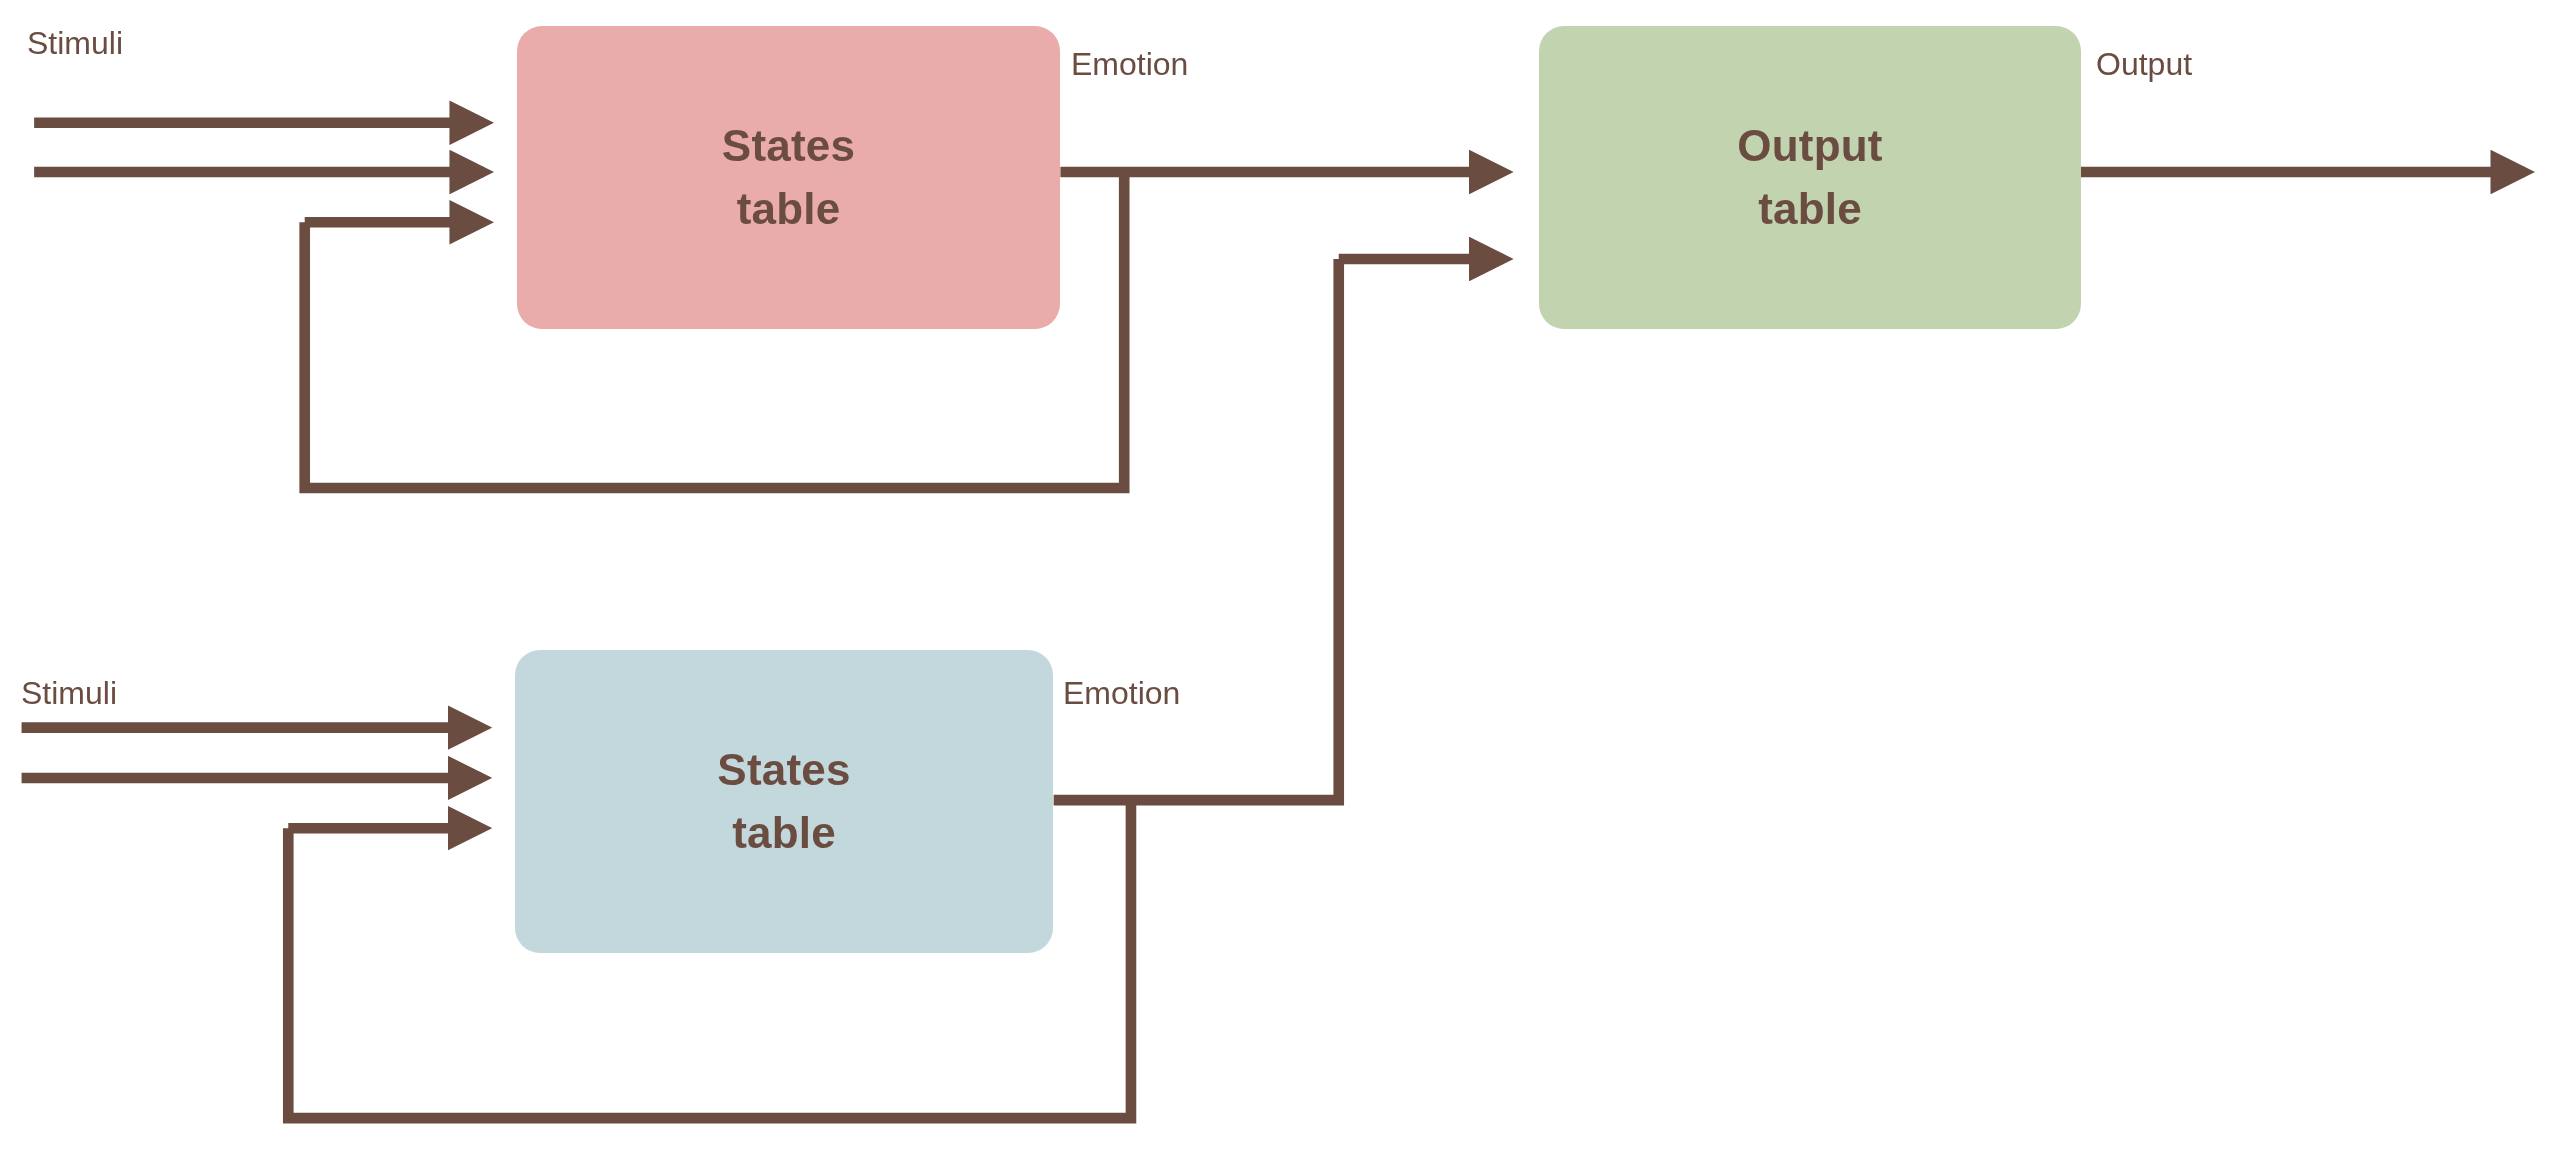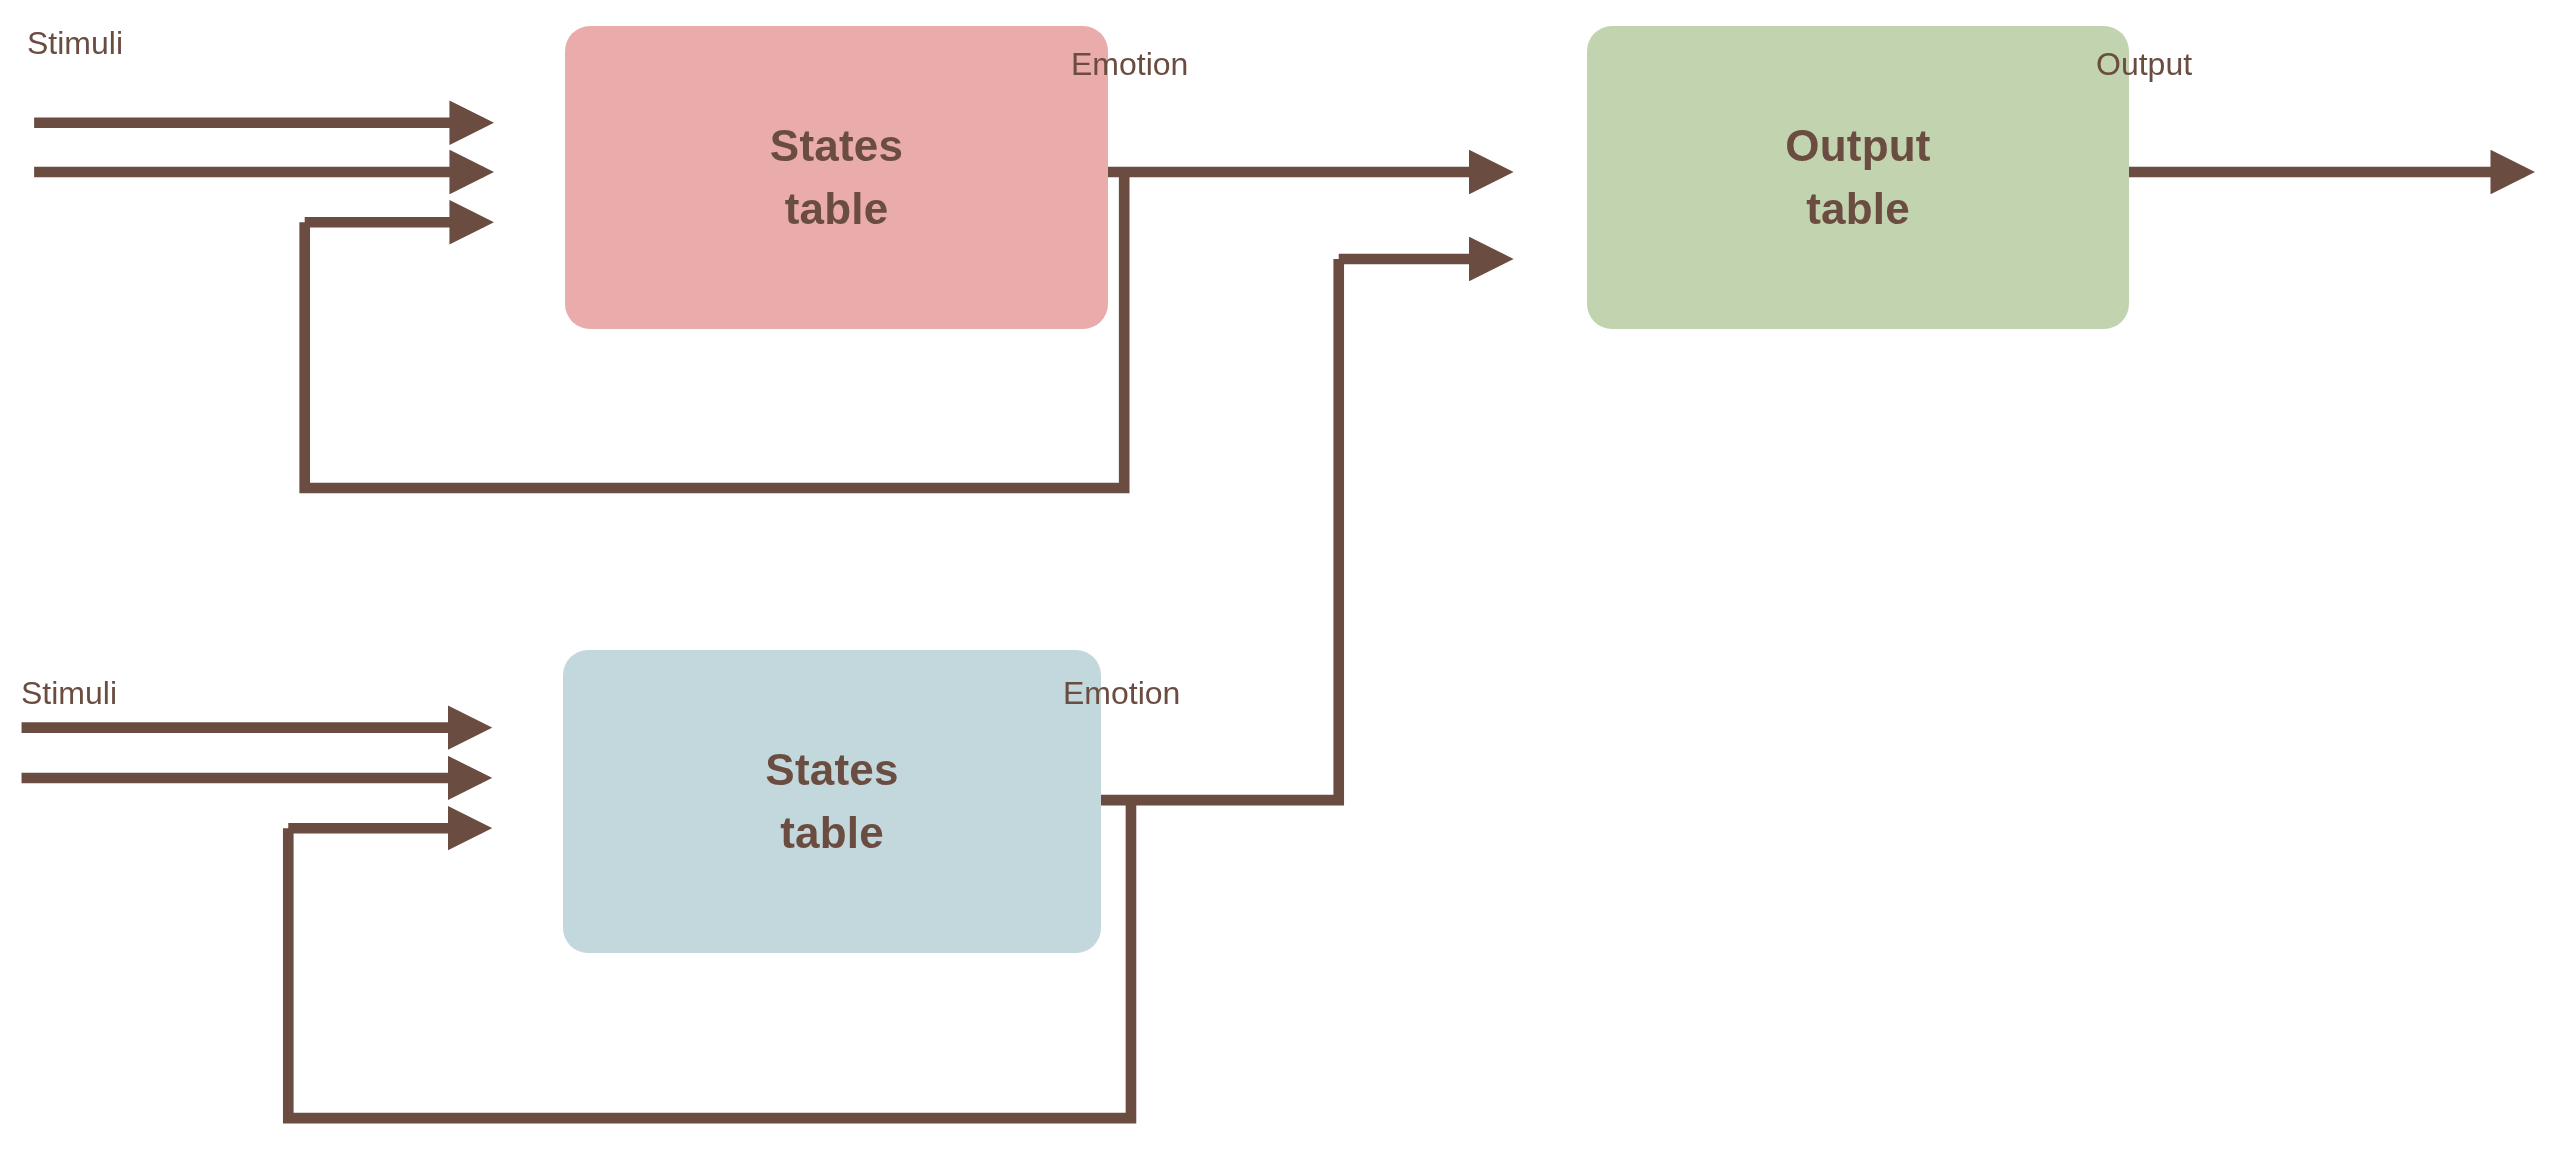--- a/index.html
+++ b/index.html
@@ -28,21 +28,20 @@
     display: flex;
     flex-direction: column;
     align-items: center;
     justify-content: center;
     color: #6b4c41;
     font-weight: bold;
     font-size: 44px;
     line-height: 1.42;
     letter-spacing: 0.2px;
     text-align: center;
-    margin-left: 48px;
   }
   .node .ln { display: block; }
   .edge-label {
     position: absolute;
     color: #6b4c41;
     font-size: 32px;
     font-weight: normal;
     white-space: nowrap;
     line-height: 1;
   }

